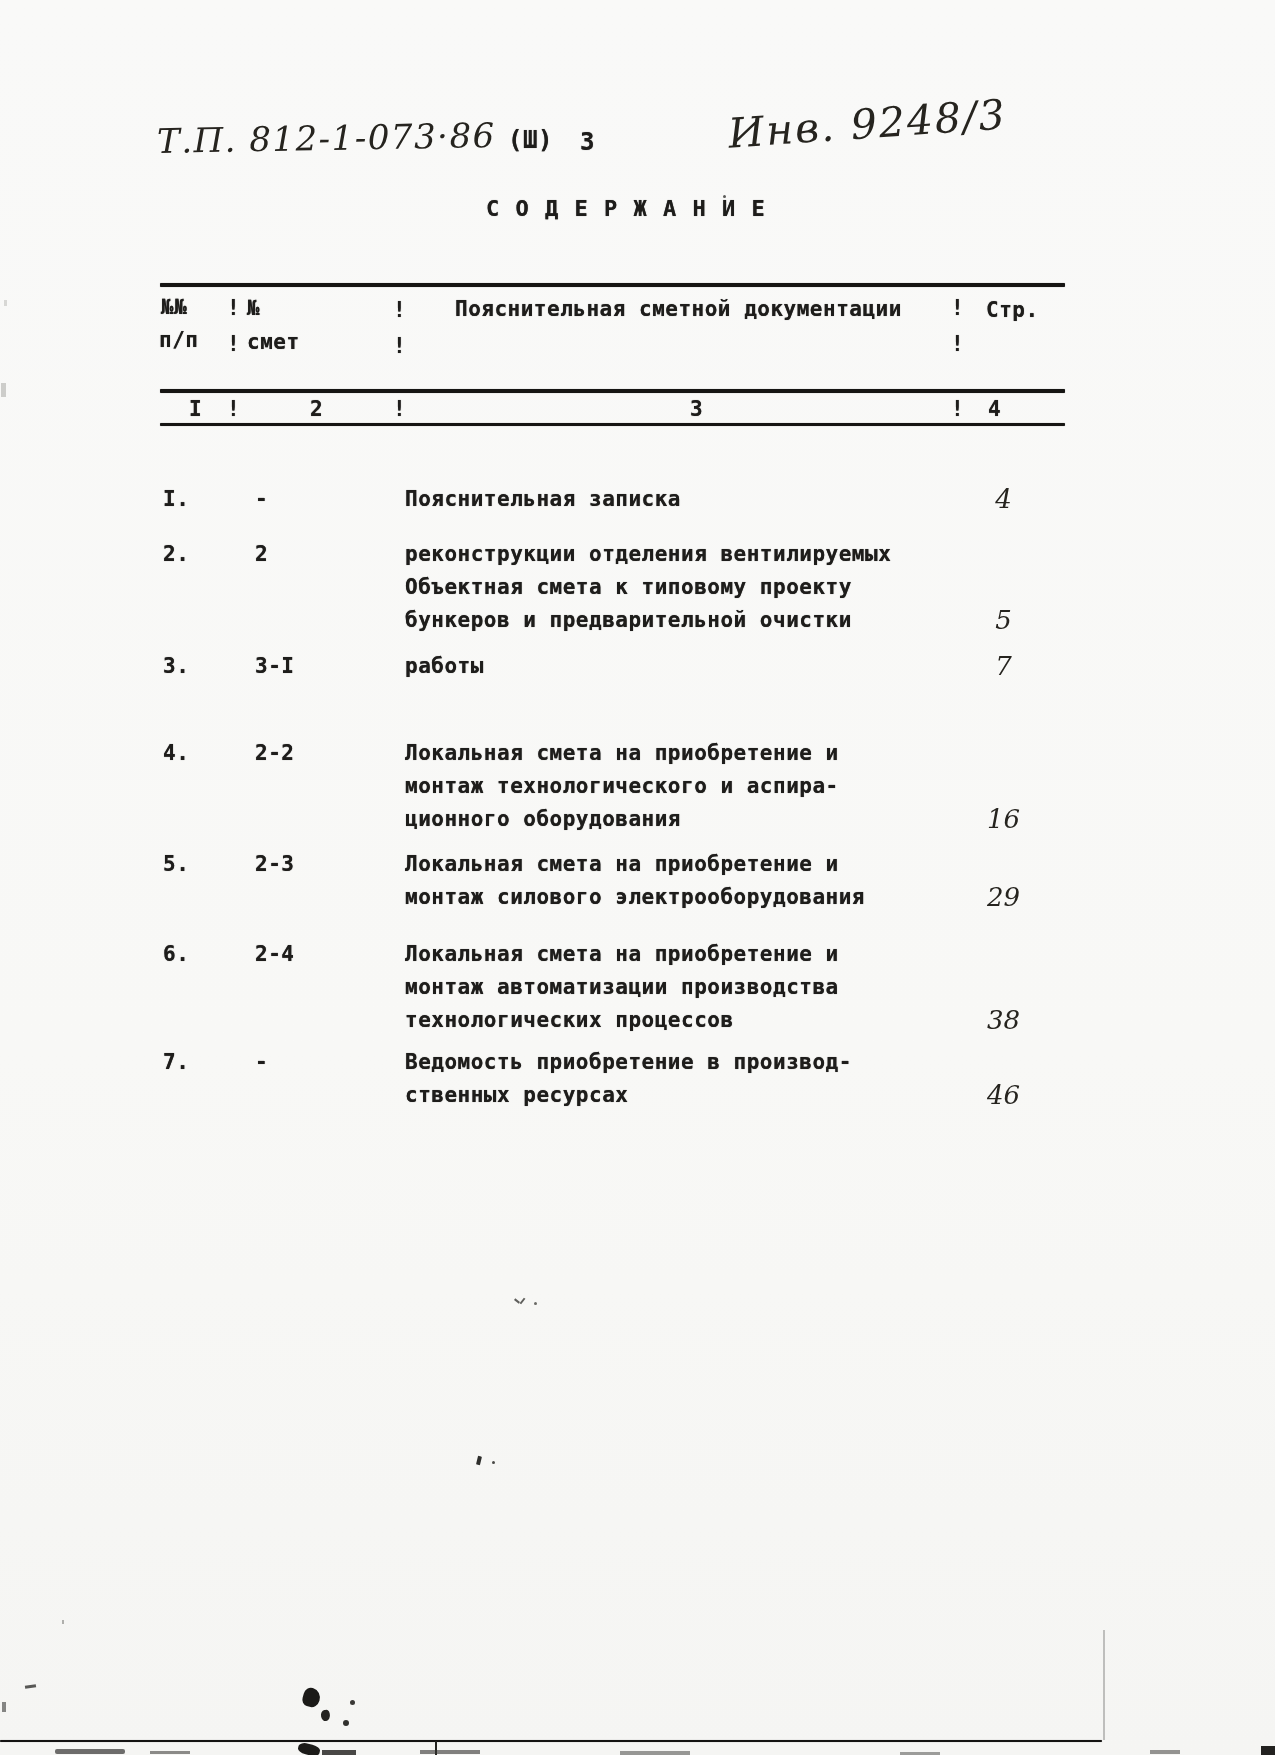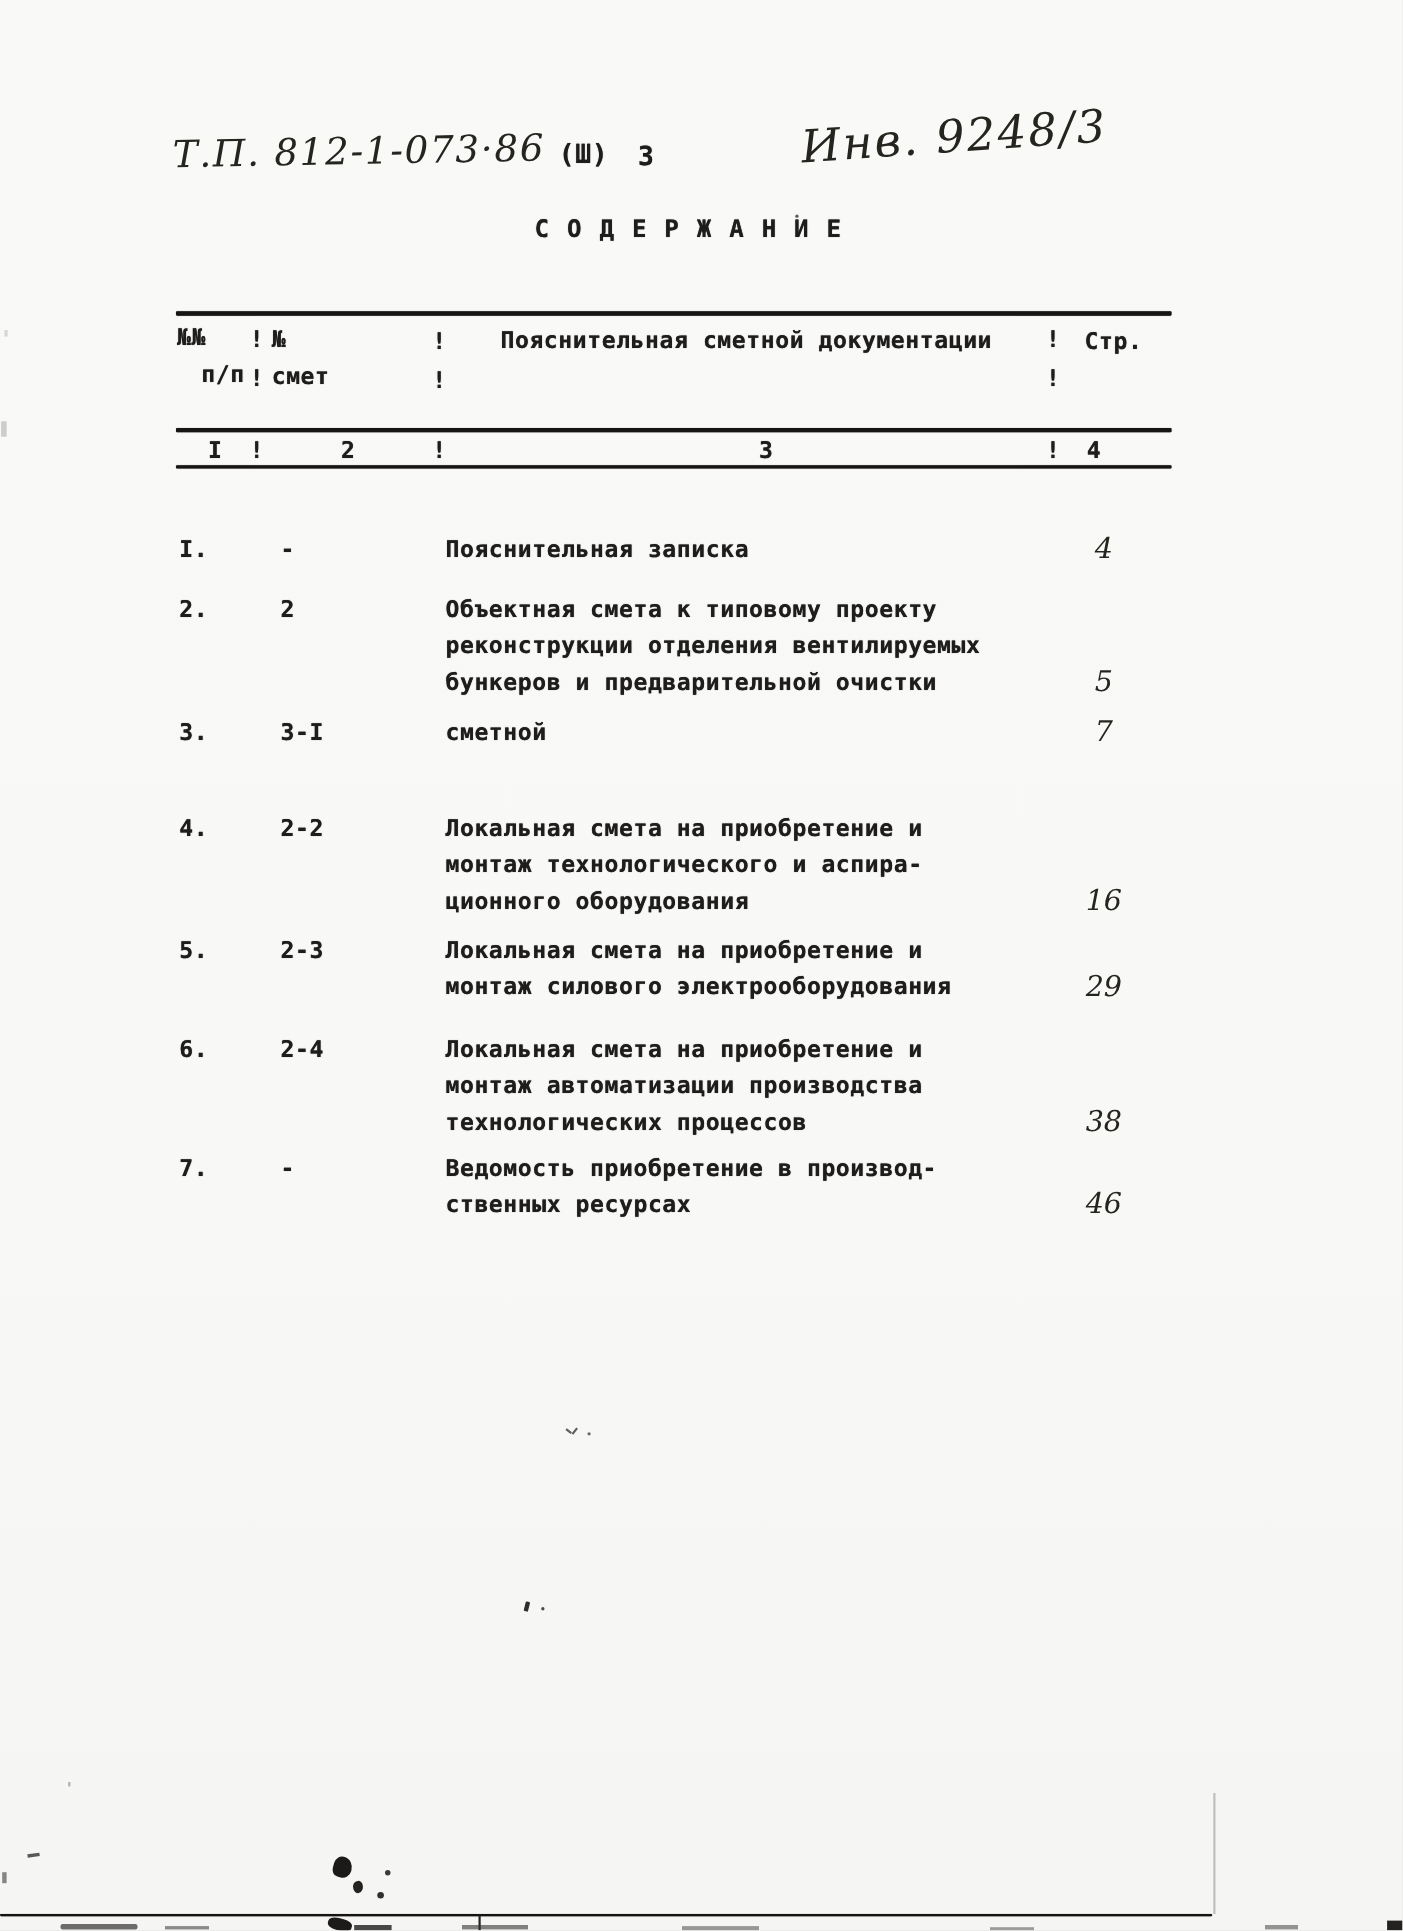--- a/index.html
+++ b/index.html
@@ -65,21 +65,21 @@
 
   <span class="abs tw" style="left:486px;top:192px;font-size:22px;letter-spacing:1.5px;text-align:right;">С О Д Е Р Ж А Н И Е</span>
   <div class="speck" style="left:723px;top:195px;width:3px;height:3px;background:#5a5a58;border-radius:50%;"></div>
 
   <div class="abs rule" style="left:160px;top:283px;width:905px;height:4px;"></div>
   <div class="abs rule" style="left:160px;top:389px;width:905px;height:4px;"></div>
   <div class="abs rule" style="left:160px;top:423px;width:905px;height:3px;"></div>
 
   <div>
     <span class="abs tw tw-sm" style="left:161px;top:294px;">№№</span>
-    <span class="abs tw tw-sm" style="left:159px;top:327px;margin-left:24px;">п/п</span>
+    <span class="abs tw tw-sm" style="left:159px;top:327px;">п/п</span>
     <span class="abs tw tw-sm sep" style="left:227px;top:295px;">!</span>
     <span class="abs tw tw-sm sep" style="left:227px;top:331px;">!</span>
 
     <span class="abs tw tw-sm" style="left:247px;top:295px;">№</span>
     <span class="abs tw tw-sm" style="left:247px;top:329px;">смет</span>
     <span class="abs tw tw-sm sep" style="left:393px;top:297px;">!</span>
     <span class="abs tw tw-sm sep" style="left:393px;top:333px;">!</span>
 
     <span class="abs tw tw-sm" style="left:455px;top:296px;">Пояснительная сметной документации</span>
 
@@ -106,32 +106,32 @@
       <div class="tw cell-name">
         <span class="ln">Пояснительная записка</span>
       </div>
       <div class="cell-pg">4</div>
     </div>
 
     <div class="row" style="top:538px;">
       <div class="tw cell-num">2.</div>
       <div class="tw cell-est">2</div>
       <div class="tw cell-name">
+        <span class="ln">реконструкции отделения вентилируемых</span>
         <span class="ln">Объектная смета к типовому проекту</span>
-        <span class="ln">реконструкции отделения вентилируемых</span>
         <span class="ln">бункеров и предварительной очистки</span>
       </div>
       <div class="cell-pg">5</div>
     </div>
 
     <div class="row" style="top:650px;">
       <div class="tw cell-num">3.</div>
       <div class="tw cell-est">3-I</div>
       <div class="tw cell-name">
-        <span class="ln">сметной</span>
+        <span class="ln">работы</span>
       </div>
       <div class="cell-pg">7</div>
     </div>
 
     <div class="row" style="top:737px;">
       <div class="tw cell-num">4.</div>
       <div class="tw cell-est">2-2</div>
       <div class="tw cell-name">
         <span class="ln">Локальная смета на приобретение и</span>
         <span class="ln">монтаж технологического и аспира-</span>

